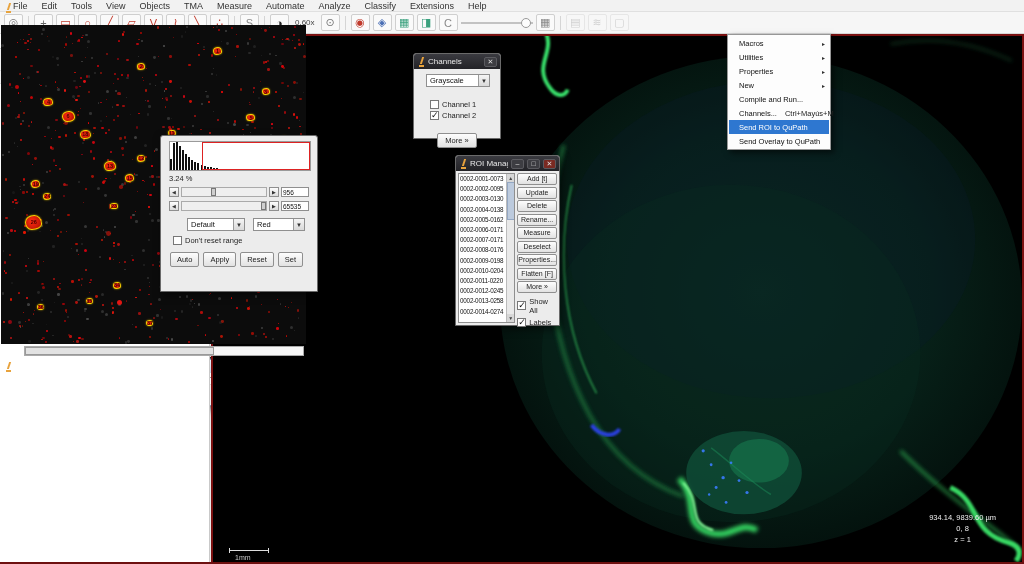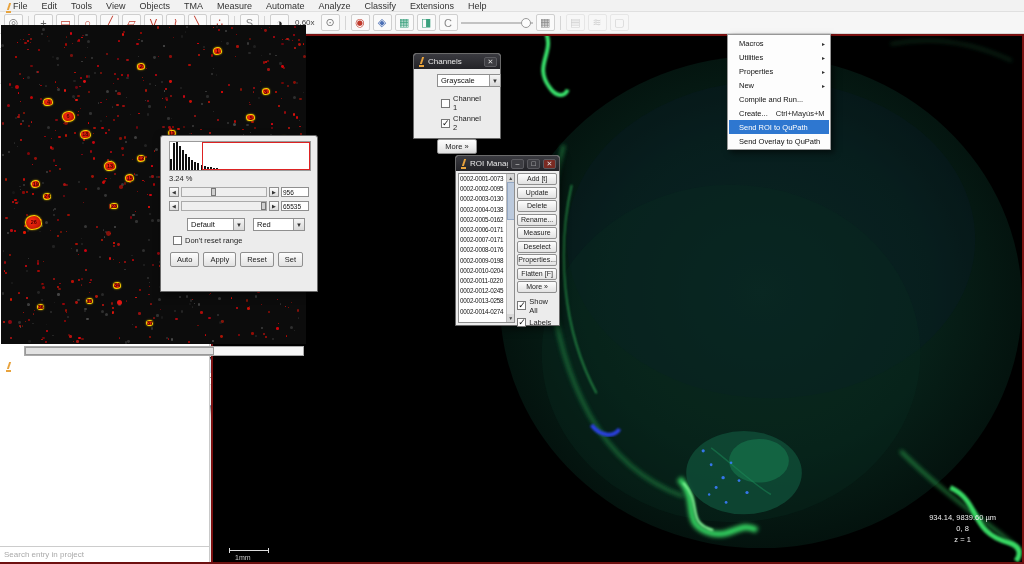--- a/index.html
+++ b/index.html
@@ -99,21 +99,21 @@
   .th-val { width:28px; height:10px; font-size:6.5px; border:1px solid #8f8f8f; background:#fff;
     padding:0 1px; color:#111; font-family:inherit; }
   #th-combos { display:flex; gap:8px; margin:7px 0 0 18px; }
   #th-checks1 { display:flex; gap:8px; margin-top:8px; margin-left:4px; }
   #th-checks2 { margin-top:5px; margin-left:4px; }
   #th-buttons { display:flex; gap:4px; justify-content:flex-end; margin:7px 6px 0 0; }
   #th-buttons .ij-btn { padding:2px 6px; }
 
   
   #win-channels { left:413px; top:53px; width:88px; height:86px; z-index:12; }
-  #ch-body { padding:5px 23px; display:flex; flex-direction:column; gap:5px; }
+  #ch-body { padding:5px 12px; display:flex; flex-direction:column; gap:11px; }
   #ch-combo { width:64px; margin:0 auto; }
   #ch-more { width:40px; margin:2px auto 0 auto; padding:2px 0; }
 
   
   #win-roimgr { left:455px; top:155px; width:105px; height:171px; z-index:12; }
   #roi-body { display:flex; padding:2px; gap:2px; }
   #roi-list { width:60px; height:150px; background:#fff; border:1px solid #8f8f8f; position:relative; overflow:hidden; }
   .roi-item { font-size:6.3px; line-height:10.2px; color:#111; padding-left:1px; white-space:nowrap; letter-spacing:-0.2px; }
   #roi-scroll { position:absolute; right:0; top:0; width:8px; height:100%; background:#e9e9e9; border-left:1px solid #bbb; }
   #roi-scroll .sarr { height:8px; font-size:5px; text-align:center; color:#444; background:#d7d7d7; line-height:8px; }
@@ -233,21 +233,20 @@
         <span class="qp-tab">Hierarchy</span>
         <span class="qp-tab">Workflow</span>
       </div>
     <div id="qp-proj-buttons">
         <span class="qp-btn">Create project</span>
         <span class="qp-btn">Open project</span>
         <span class="qp-btn disabled">Add images</span>
       </div>
     <div id="qp-imagelist-header">Image list</div>
     <div id="qp-list-body"></div>
-    <input id="qp-search" type="text" placeholder="Search entry in project" style="">
   </div>
 
   <div id="qp-viewer">
     <svg id="tissue" viewBox="0 0 812 530" preserveAspectRatio="none">
       <defs>
         <radialGradient id="tg" cx="50%" cy="48%" r="55%">
           <stop offset="0%" stop-color="#0b2a21"></stop>
           <stop offset="60%" stop-color="#072018"></stop>
           <stop offset="100%" stop-color="#03100c"></stop>
         </radialGradient>
@@ -1409,21 +1408,21 @@
         <span class="arr">▸</span>
       </div>
       <div class="menu-row">
         <span>New</span>
         <span class="arr">▸</span>
       </div>
       <div class="menu-row">
         <span>Compile and Run...</span>
       </div>
       <div class="menu-row">
-        <span>Create...</span>
+        <span>Channels...</span>
         <span class="shortcut">Ctrl+Mayús+M</span>
       </div>
       <div class="menu-row hl">
         <span>Send ROI to QuPath</span>
       </div>
       <div class="menu-row">
         <span>Send Overlay to QuPath</span>
       </div>
     </div>
 

